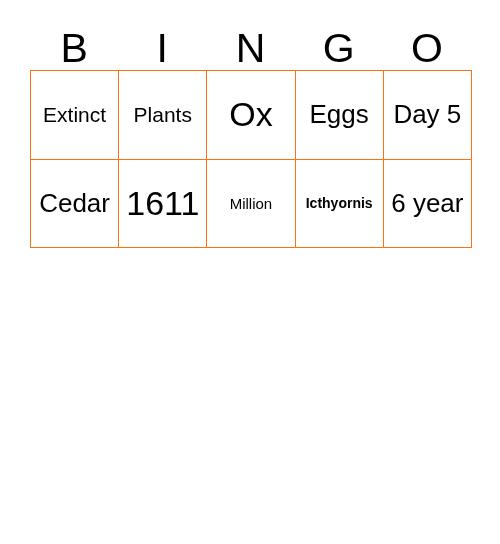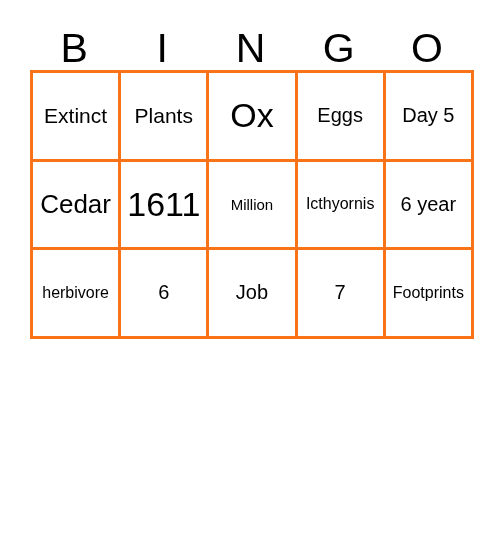--- a/index.html
+++ b/index.html
@@ -45,42 +45,42 @@
 
   
   #bingo-grid {
     width: 441px;
     border-collapse: collapse;
     table-layout: fixed;
   }
   #bingo-grid td {
     width: 88.2px;
     height: 88.6px;
-    border: 3px solid #f97316;
+    border: 1px solid #f97316;
     padding: 1px 2px;
     text-align: center;
     vertical-align: middle;
     overflow: hidden;
     box-sizing: border-box;
   }
   .cell-text {
     display: block;
     line-height: 1.05;
     word-wrap: break-word;
     overflow-wrap: break-word;
     hyphens: none;
   }
 
   
   .fs-xxl { font-size: 34px; }
-  .fs-xl  { font-size: 20px; }
+  .fs-xl  { font-size: 26px; }
   .fs-l   { font-size: 26px; }
   .fs-m   { font-size: 21px; }
   .fs-s   { font-size: 15px; }
-  .fs-xs  { font-size: 16px; }
+  .fs-xs  { font-size: 14px; font-weight: bold; }
   .fs-xxs { font-size: 11px; }
 </style>
 </head>
 <body>
 
 <div id="bingo-card">
 
   <div id="bingo-header">
     <div class="header-letter">B</div>
     <div class="header-letter">I</div>
@@ -118,33 +118,16 @@
         <td>
             <span class="cell-text fs-s">Million</span>
           </td>
         <td>
             <span class="cell-text fs-xs">Icthyornis</span>
           </td>
         <td>
             <span class="cell-text fs-xl">6 year</span>
           </td>
       </tr>
-      <tr>
-        <td>
-            <span class="cell-text fs-xs">herbivore</span>
-          </td>
-        <td>
-            <span class="cell-text fs-xl">6</span>
-          </td>
-        <td>
-            <span class="cell-text fs-xl">Job</span>
-          </td>
-        <td>
-            <span class="cell-text fs-xl">7</span>
-          </td>
-        <td>
-            <span class="cell-text fs-xs">Footprints</span>
-          </td>
-      </tr>
     </tbody>
   </table>
 
 </div>
 
 </body></html>

